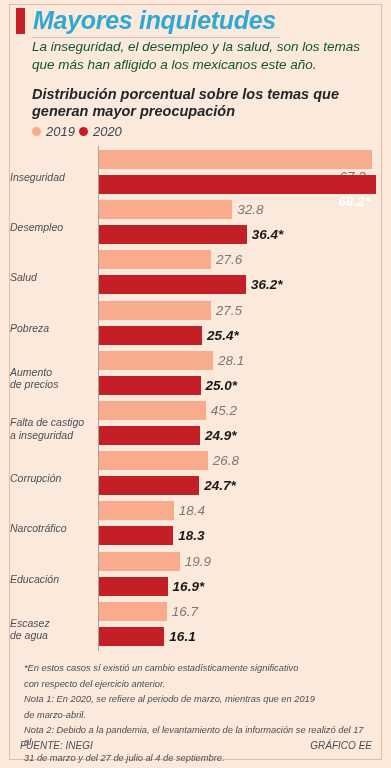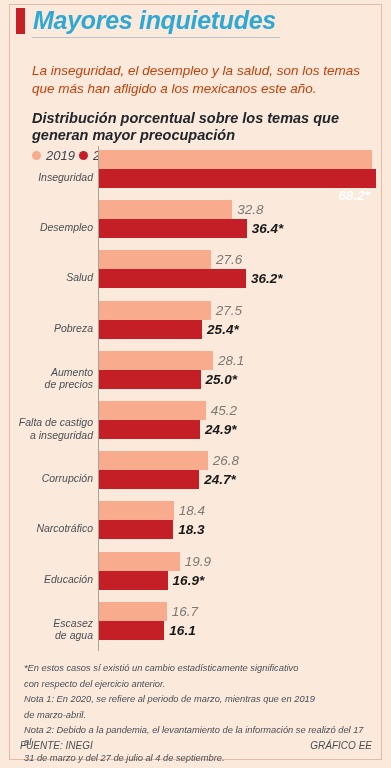--- a/index.html
+++ b/index.html
@@ -58,25 +58,25 @@
     letter-spacing: -0.3px;
     line-height: 28px;
   }
   .title-rule {
     margin: 3px 0 0 22px;
     width: 248px;
     height: 1px;
     background: #b9c4cc;
   }
   .deck {
-    margin: 24px 0 0 22px;
+    margin: 0 0 0 22px;
     width: 340px;
     font-size: 13.5px;
     line-height: 18px;
-    color: #c2410c;
+    color: #14532d;
   }
   .subtitle {
     margin: 12px 0 0 22px;
     width: 330px;
     font-size: 14.5px;
     font-weight: bold;
     line-height: 17px;
     color: #20262b;
   }
   .legend {
@@ -124,41 +124,41 @@
     left: 0;
     width: 371px;
     height: 54px;
   }
   .cat-label {
     position: absolute;
     left: 0;
     width: 83px;
     top: 50%;
     transform: translateY(-50%);
-    text-align: right;
+    text-align: left;
     font-size: 10.5px;
     line-height: 12.5px;
     color: #4a4f55;
   }
   .bars {
     position: absolute;
     left: 89px;
     top: 0;
     width: 282px;
     height: 54px;
   }
   .bar-row {
     position: absolute;
     left: 0;
     height: 19px;
     display: flex;
     align-items: center;
   }
   .bar-row.r2019 { top: 0px; }
-  .bar-row.r2020 { top: 19px; border-radius: 8px; }
+  .bar-row.r2020 { top: 25px; border-radius: 8px; }
   .bar {
     height: 19px;
     display: block;
   }
   .bar.b2019 { background: #f9ab8d; }
   .bar.b2020 { background: #c41f26; }
   .bar-value {
     font-size: 13.5px;
     margin-left: 5px;
     white-space: nowrap;

